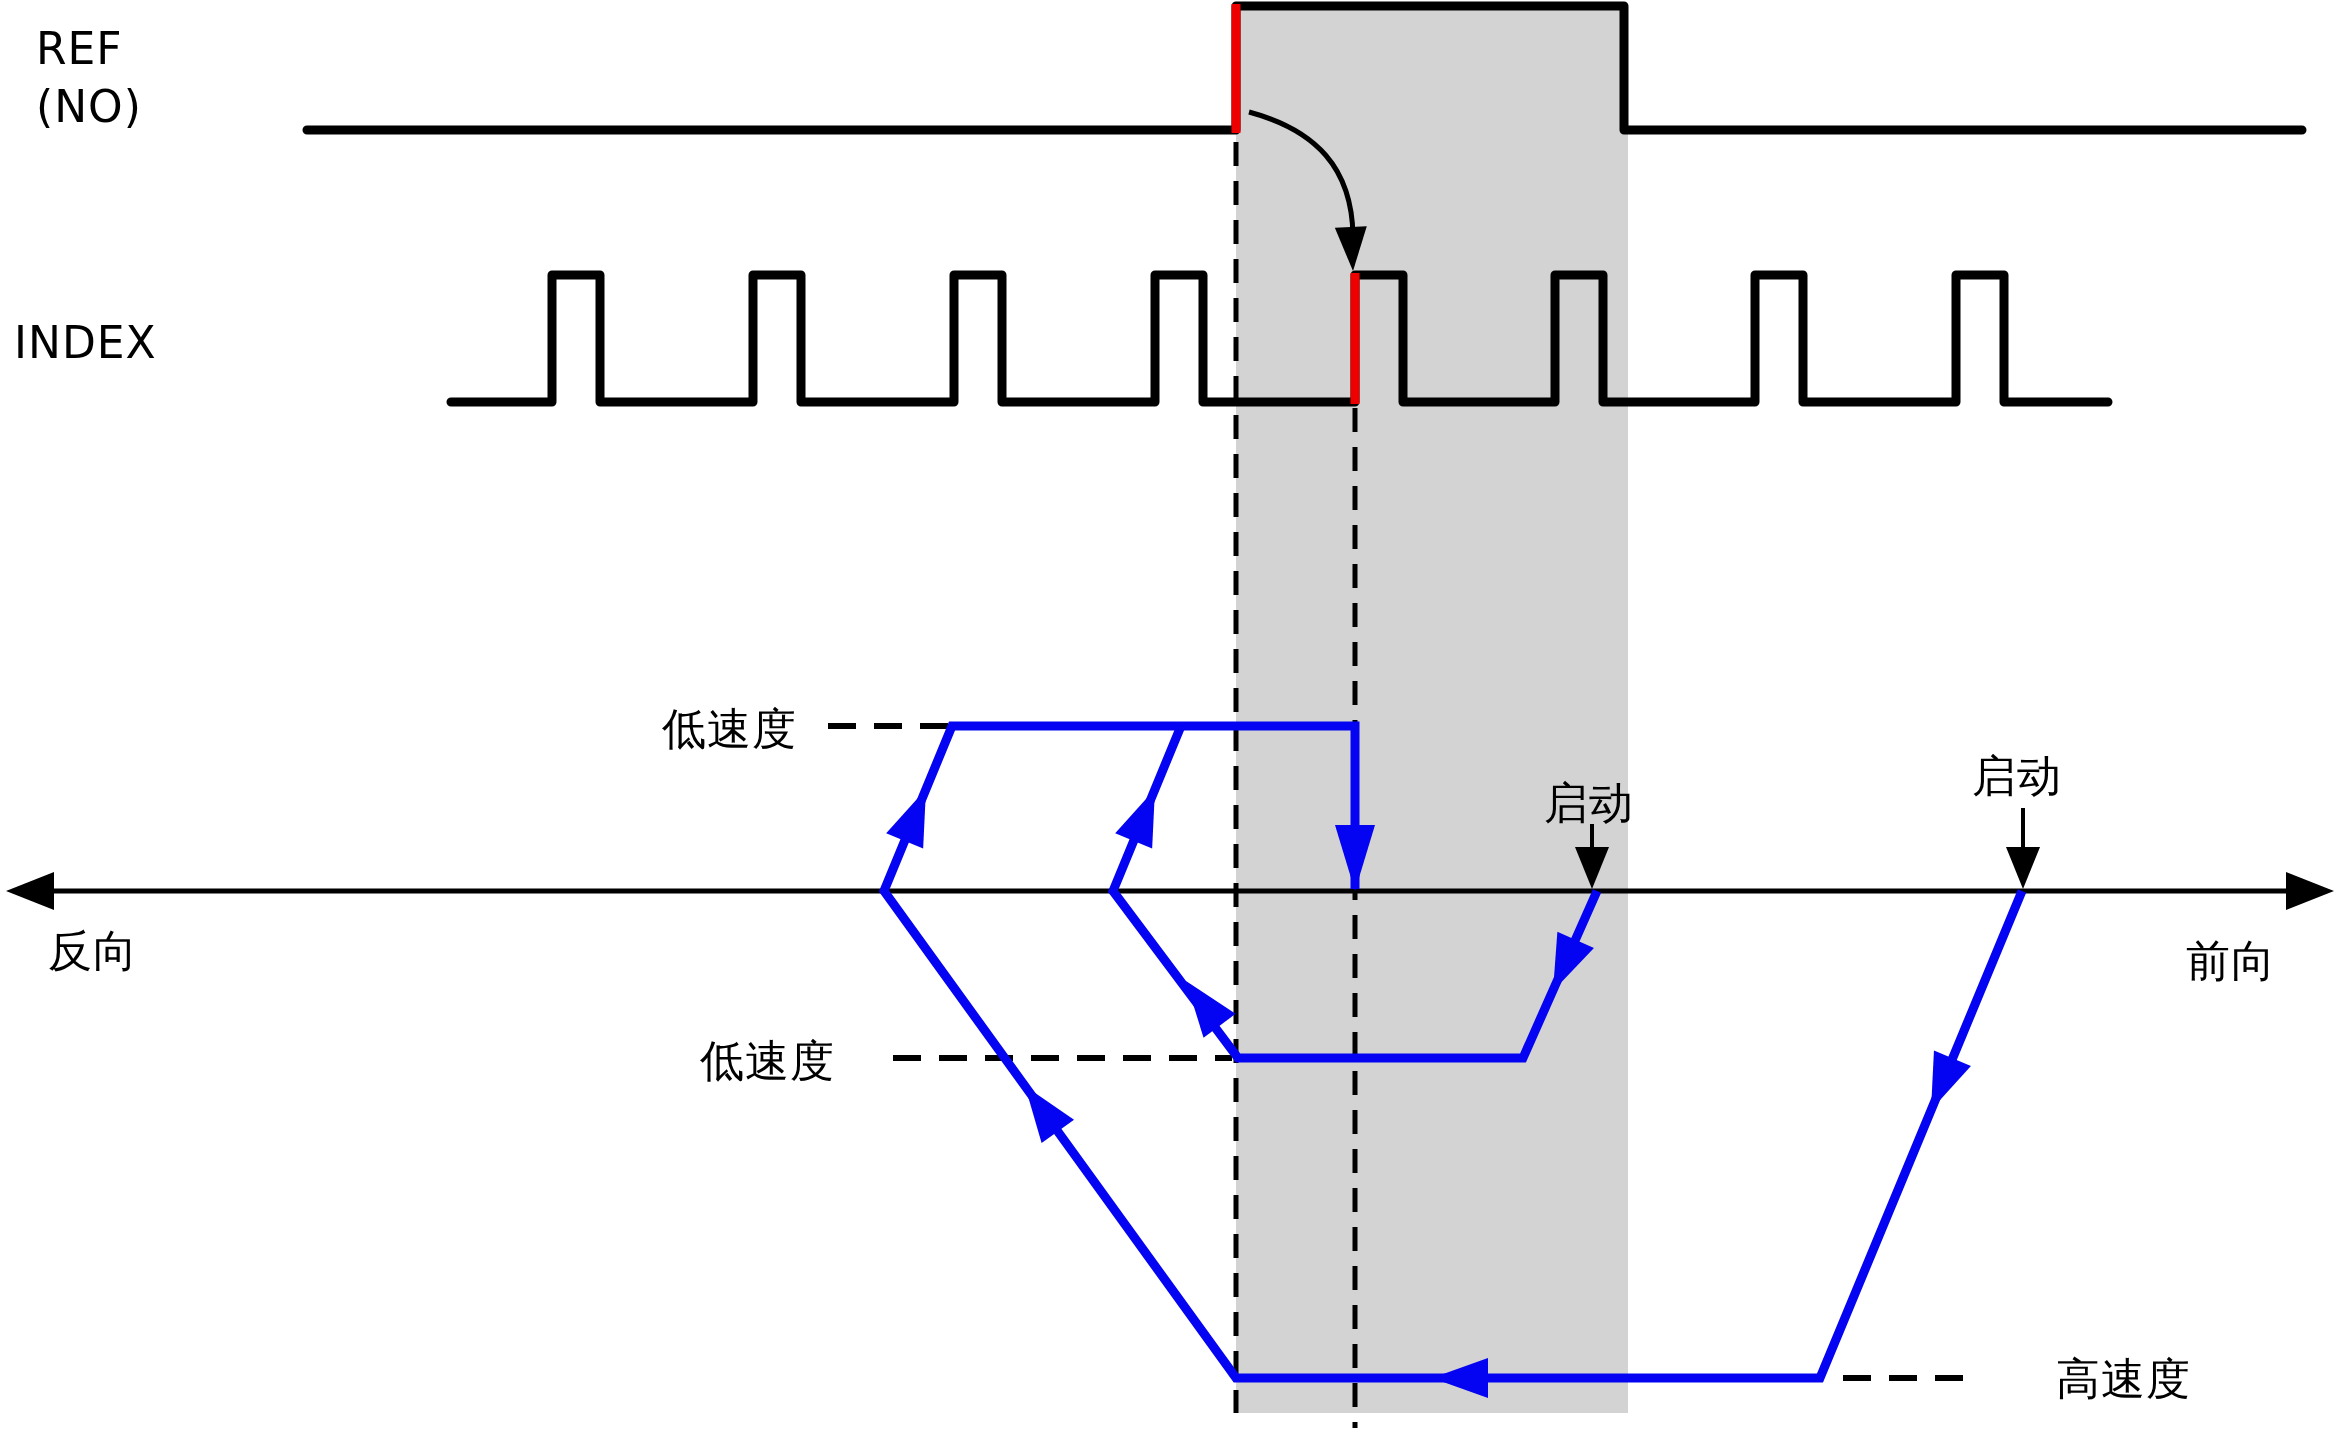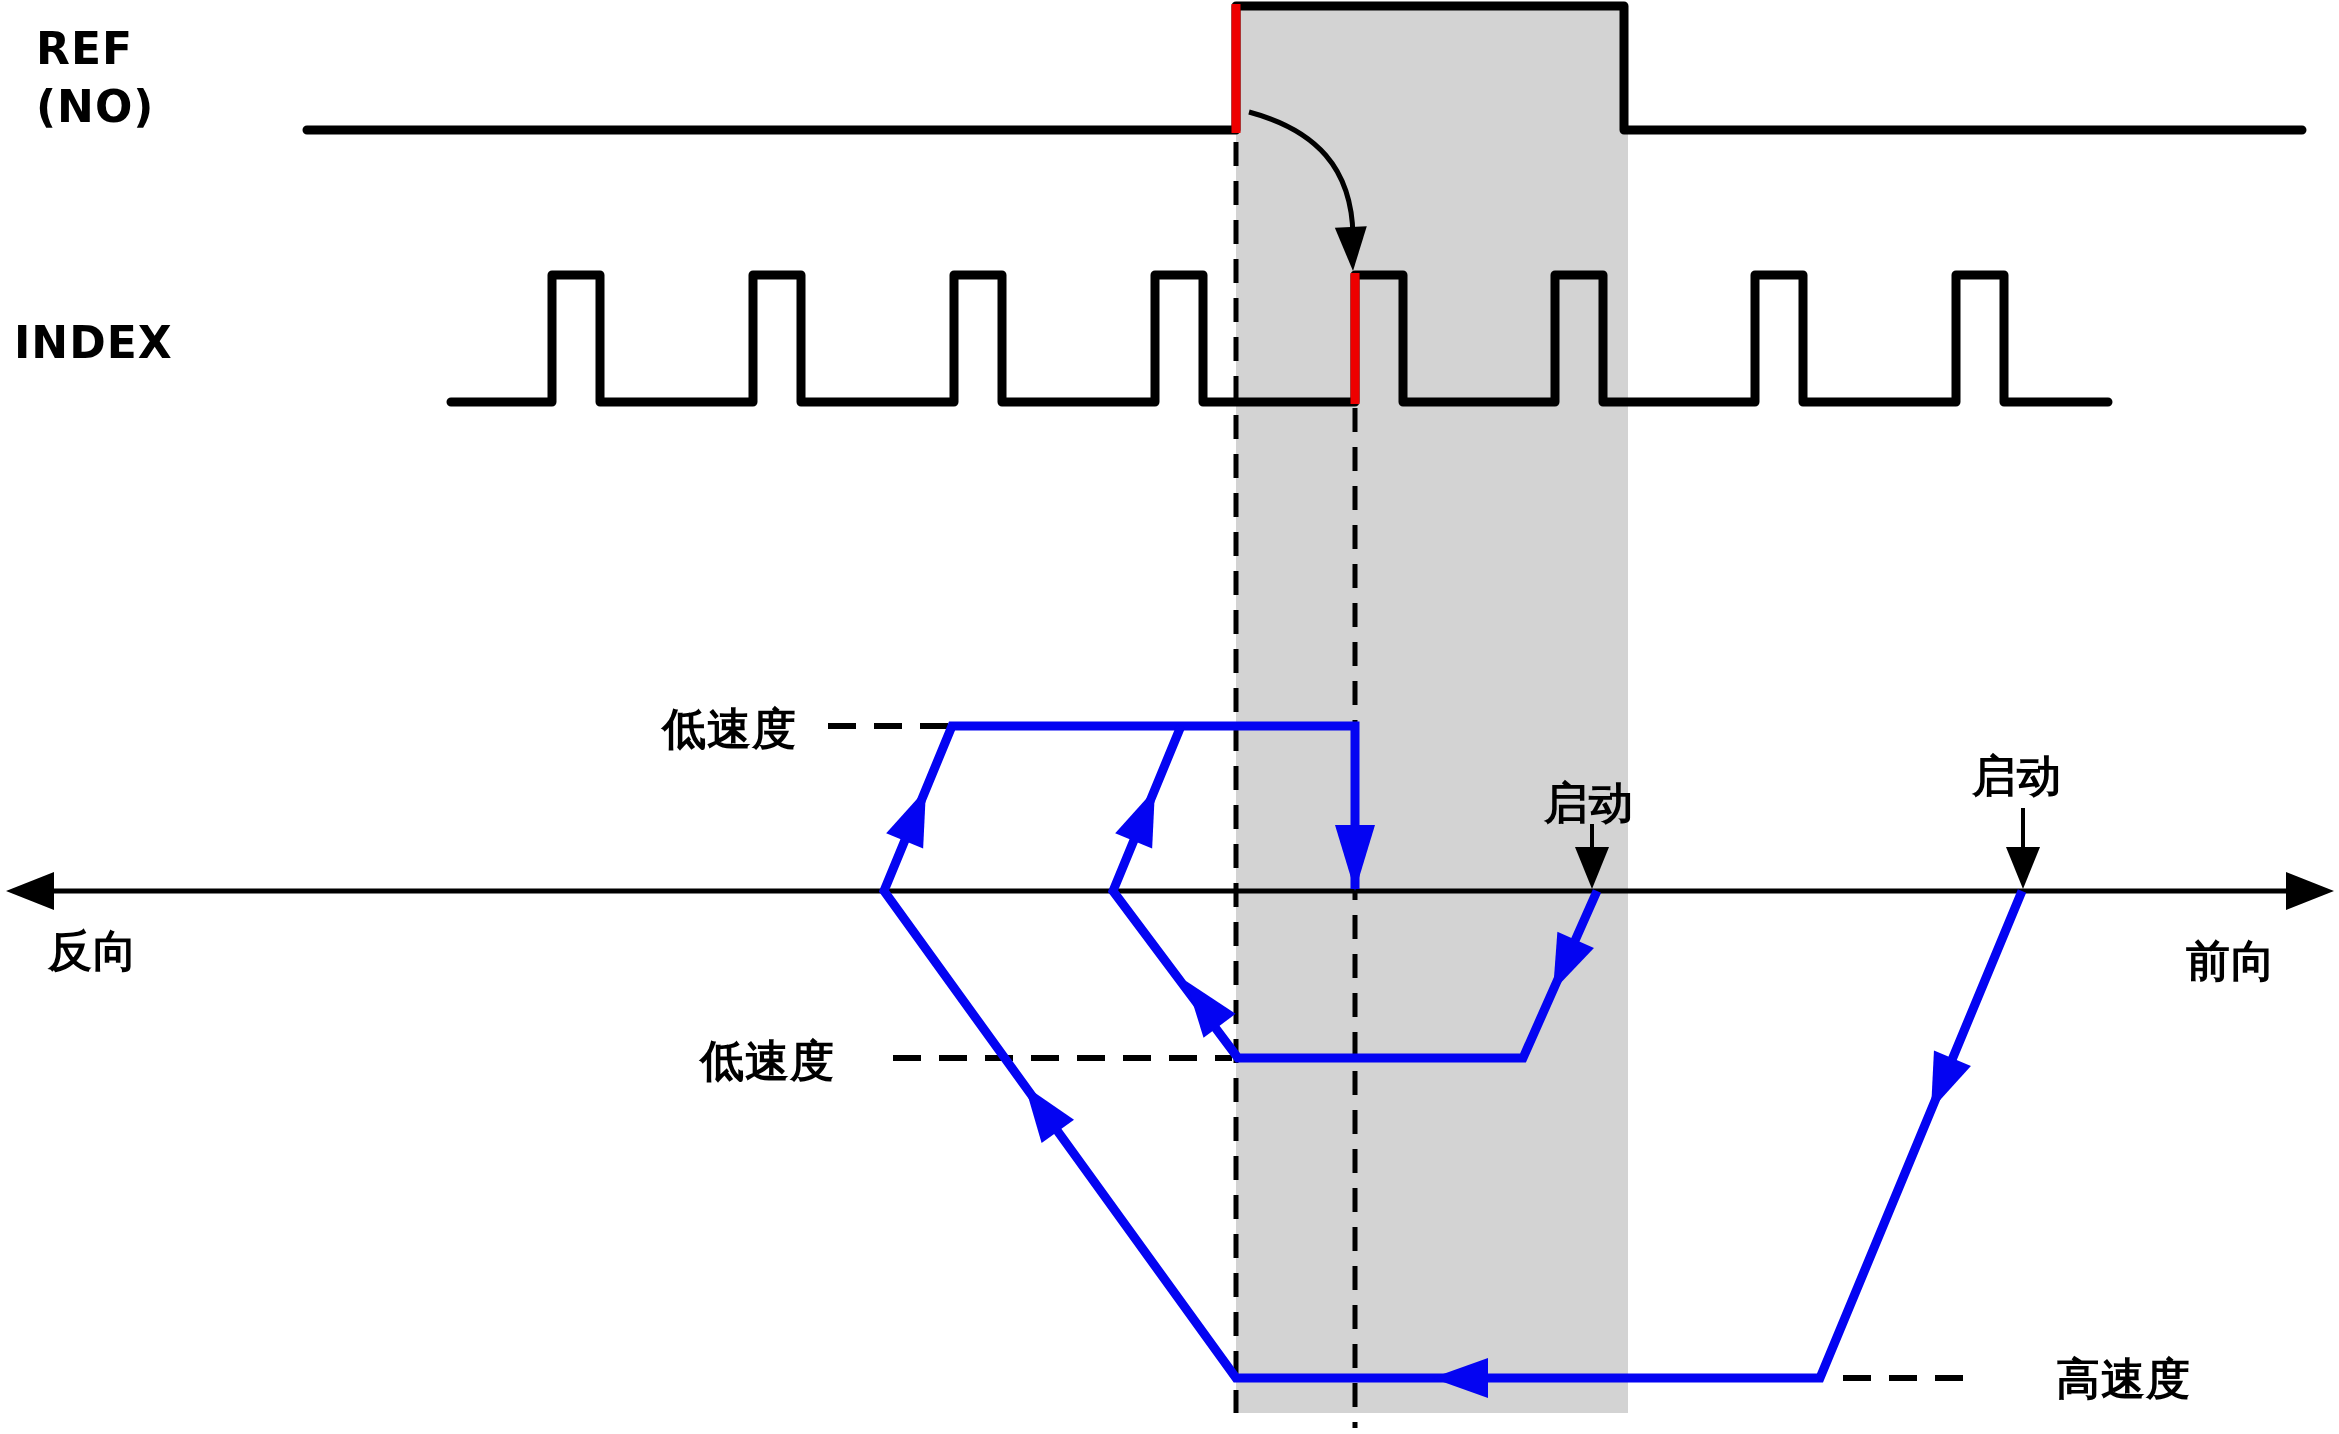--- a/index.html
+++ b/index.html
@@ -1,17 +1,17 @@
 <!DOCTYPE html>
 <html style="--c-bg: #ffffff; --c-black: #000000; --c-red: #ee0000; --c-blue: #0404f2; --c-gray: #d3d3d3;"><head>
 <meta charset="utf-8">
 <style>
   html,body{margin:0;padding:0;background:#ffffff;}
   #stage{position:relative;width:2339px;height:1434px;background:var(--c-bg,#fff);
-         font-family:"DejaVu Sans","Liberation Sans",sans-serif;font-weight:bold;}
+         font-family:"DejaVu Sans","Liberation Sans",sans-serif;}
   svg{display:block}
   .sig{stroke:var(--c-black,#000);stroke-width:9;fill:none;stroke-linecap:round;stroke-linejoin:round;}
   .redline{stroke:var(--c-red,#f00);stroke-width:9;stroke-linecap:butt;}
   .axisline{stroke:var(--c-black,#000);stroke-width:5;}
   .dashv{stroke:var(--c-black,#000);stroke-width:5;stroke-dasharray:24 15;fill:none;}
   .dashh{stroke:var(--c-black,#000);stroke-width:6;stroke-dasharray:28 18;fill:none;}
   .traj{stroke:var(--c-blue,#00f);stroke-width:9;fill:none;stroke-linejoin:miter;stroke-linecap:butt;}
   .bluehead{fill:var(--c-blue,#00f);stroke:none;}
   .blackhead{fill:var(--c-black,#000);stroke:none;}
   .marker-shaft{stroke:var(--c-black,#000);stroke-width:4;}

